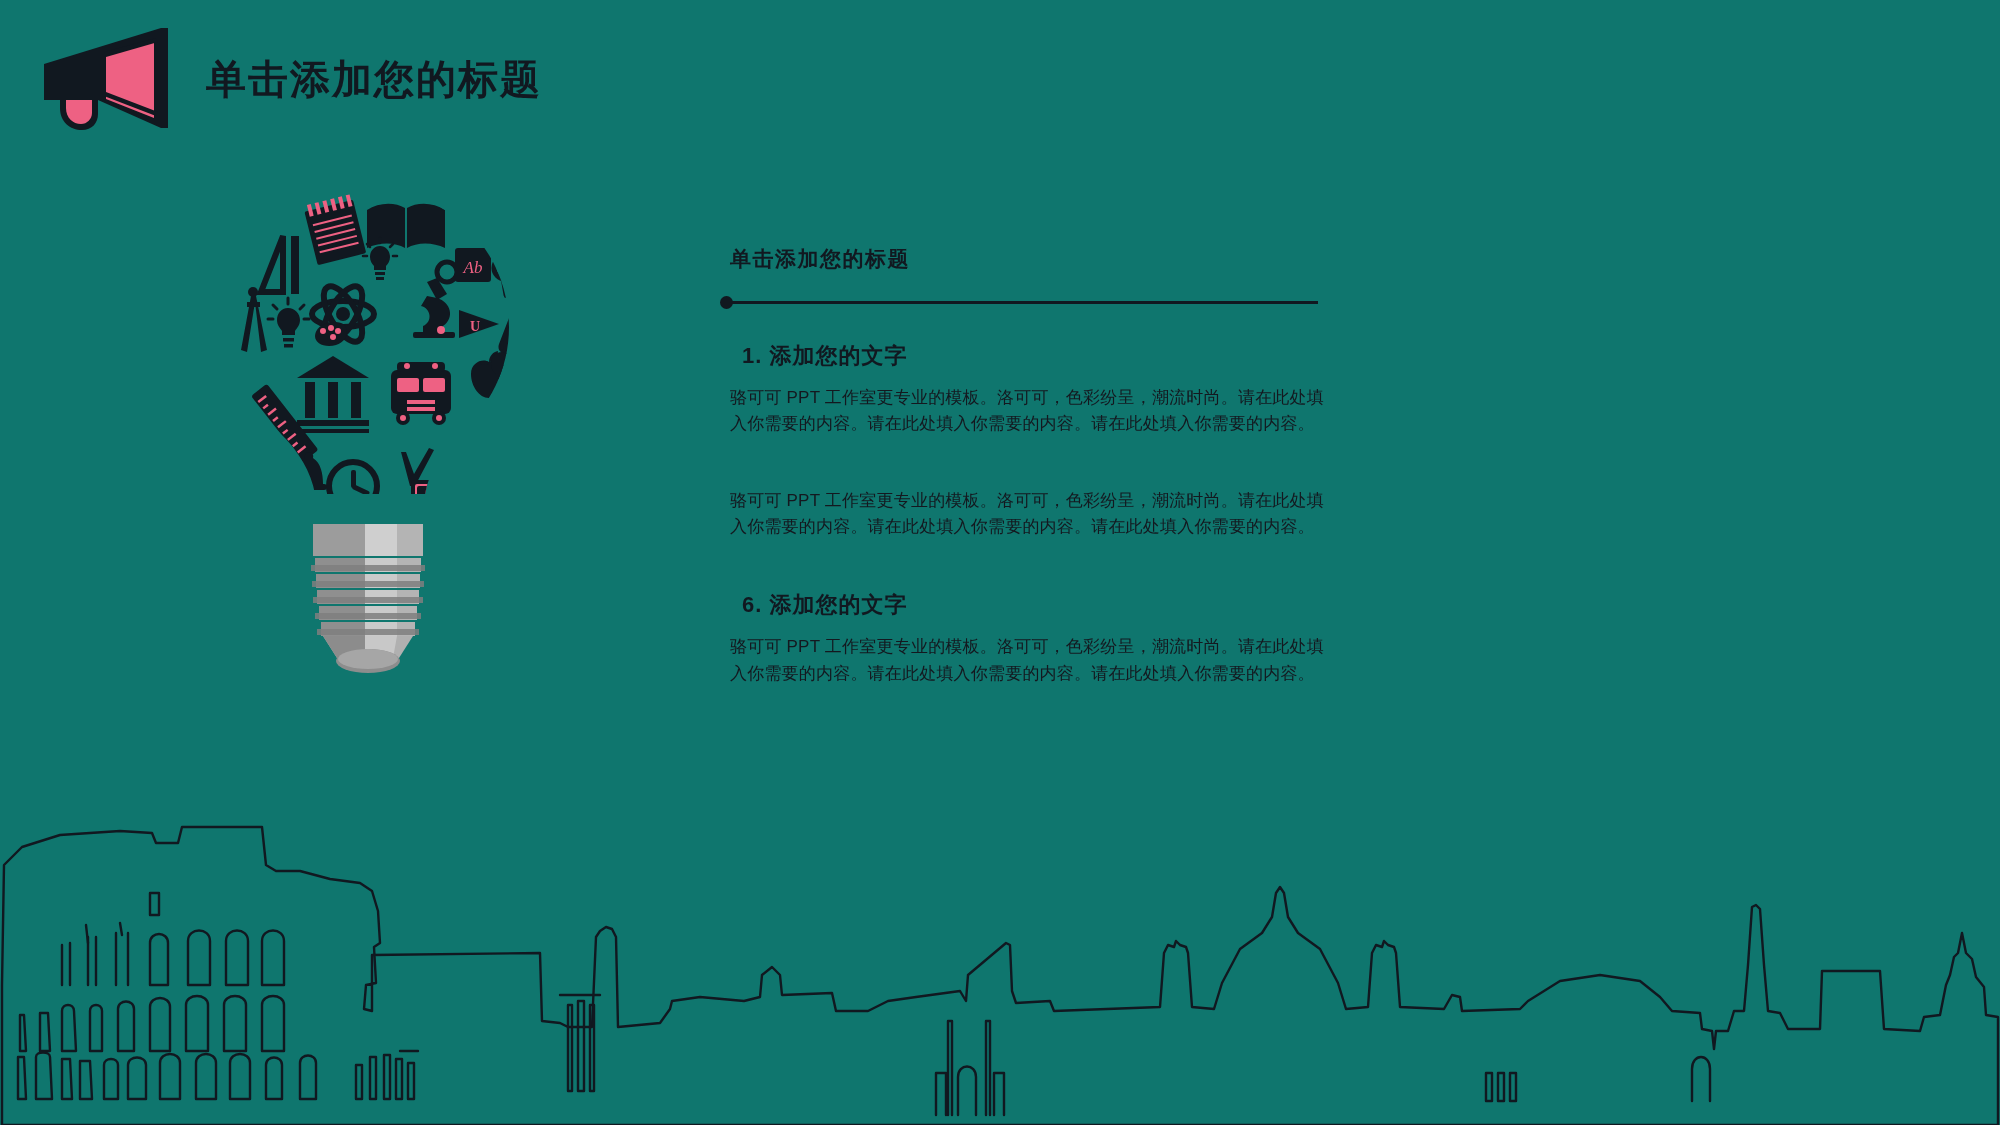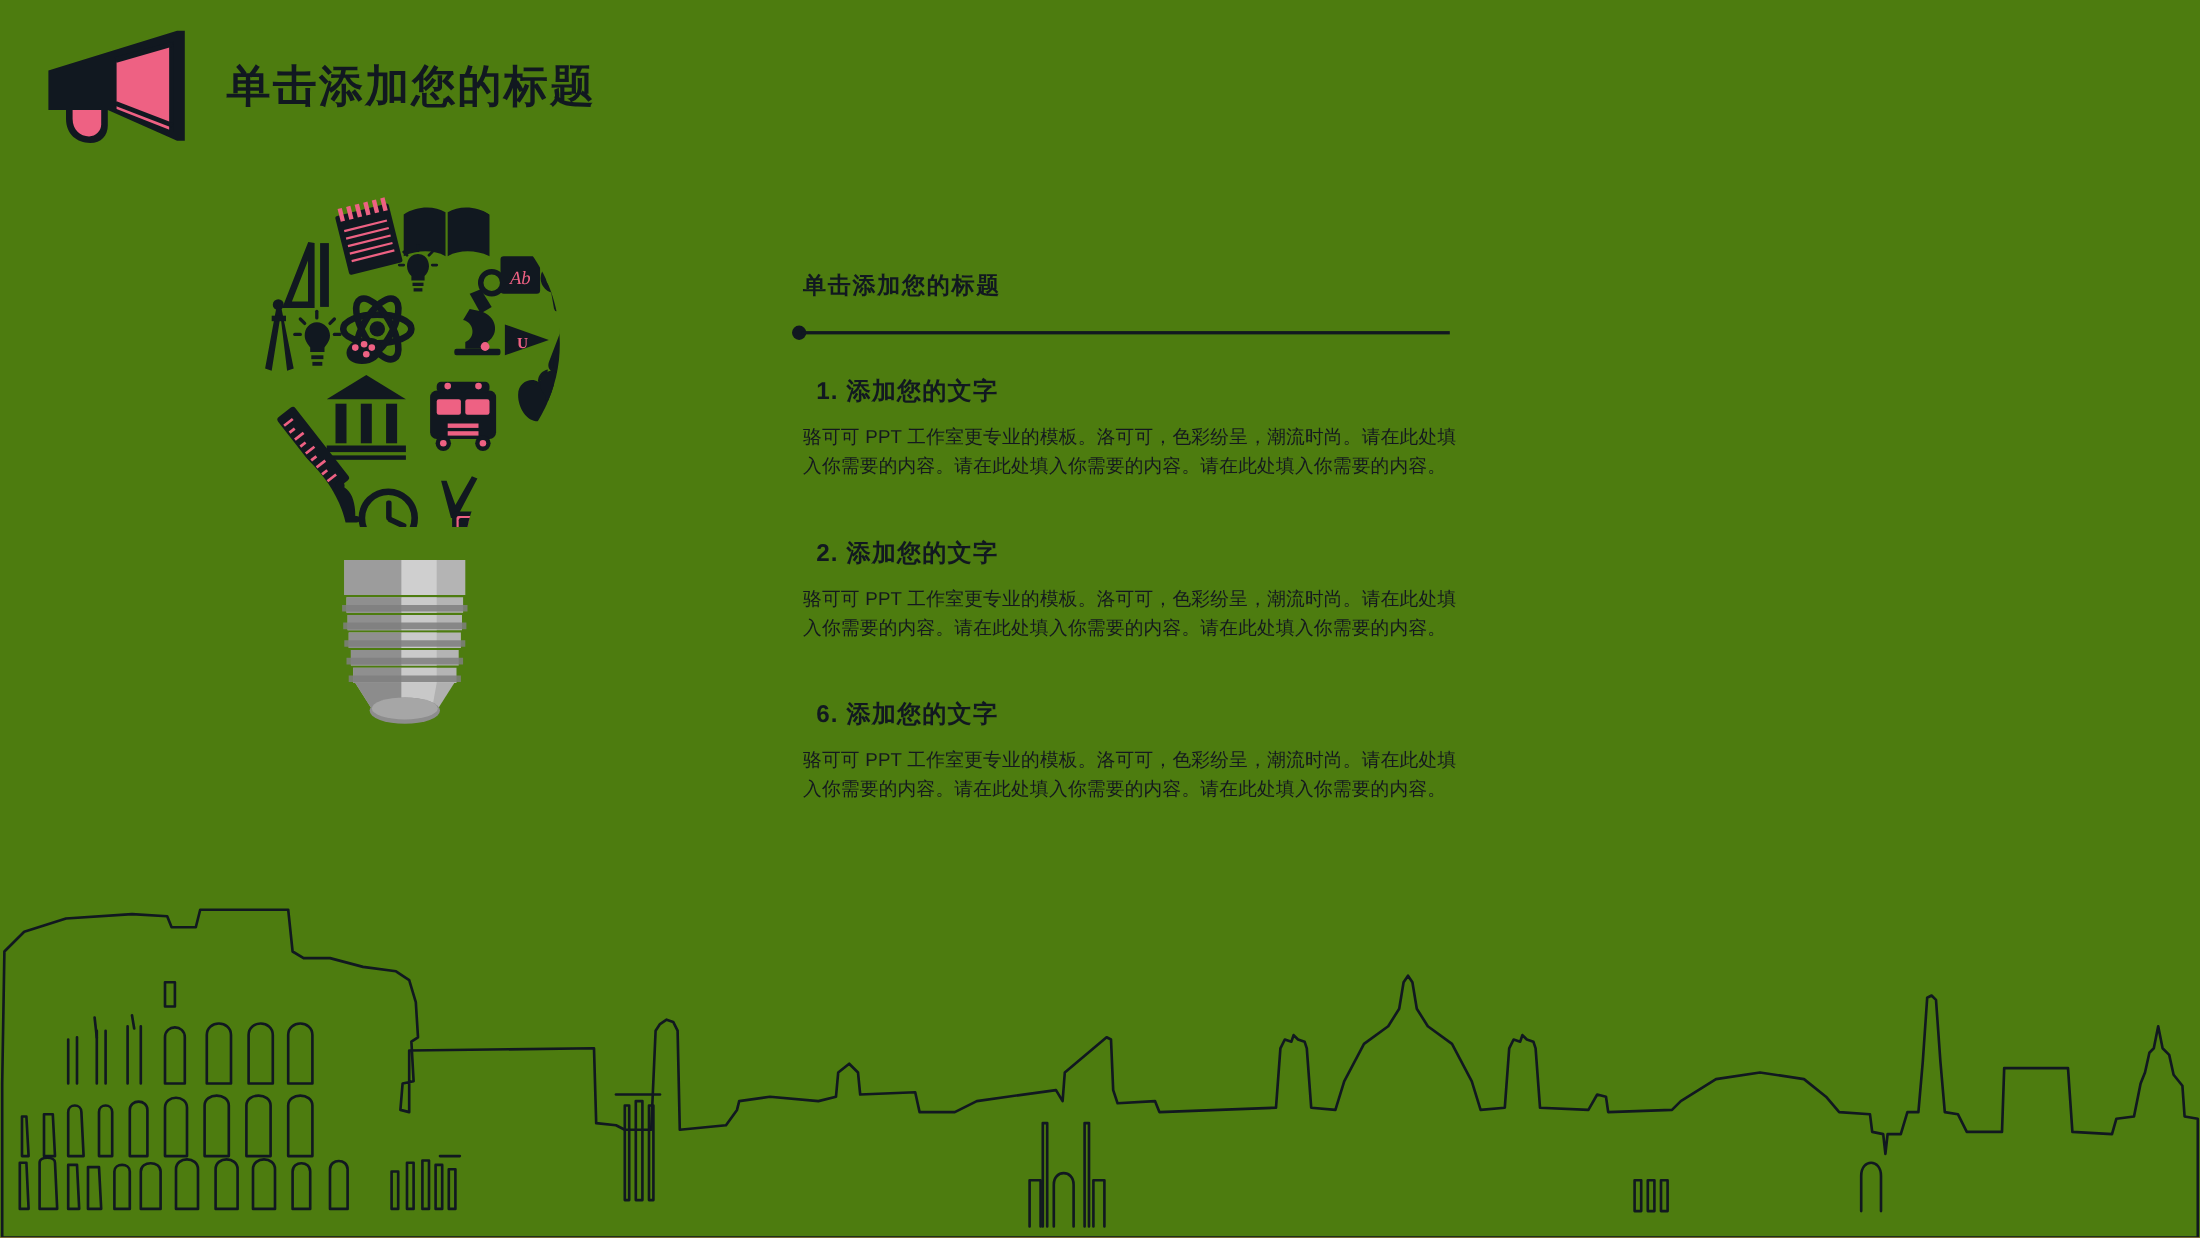--- a/index.html
+++ b/index.html
@@ -6,40 +6,40 @@
   html,body { width:2000px; height:1125px; }
   body {
     font-family:"Liberation Sans","DejaVu Sans",sans-serif;
     background:#ee6183;
     overflow:hidden;
     position:relative;
   }
   .slide {
     position:absolute; inset:0;
     width:2000px; height:1125px;
-    background:#4d7c0f;
+    background:#0f766e;
     overflow:hidden;
   }
 
   
   .header {
     position:absolute; left:36px; top:24px;
     display:flex; align-items:center; gap:30px;
     height:110px;
   }
   .megaphone { width:140px; height:110px; display:block; }
   .header-title {
     font-size:40px; font-weight:bold; color:#111820;
     letter-spacing:2px; line-height:1;
     white-space:nowrap;
   }
 
   
   .bulb-wrap {
-    position:absolute; left:215px; top:169px;
+    position:absolute; left:215px; top:184px;
     width:310px; height:490px;
   }
   .bulb-icons { position:absolute; left:0; top:0; width:310px; height:360px; }
   .bulb-base { position:absolute; left:88px; top:340px; width:130px; height:150px; }
 
   
   .content {
     position:absolute; left:712px; top:245px;
     width:610px;
   }
@@ -391,21 +391,20 @@
       <div class="divider-dot"></div>
       <div class="divider-line"></div>
     </div>
 
     <div class="block">
       <div class="block-heading">1. 添加您的文字</div>
       <div class="block-body">骆可可 PPT 工作室更专业的模板。洛可可，色彩纷呈，潮流时尚。请在此处填入你需要的内容。请在此处填入你需要的内容。请在此处填入你需要的内容。</div>
     </div>
 
     <div class="block">
-      <div class="block-heading">2. 添加您的文字</div>
       <div class="block-body">骆可可 PPT 工作室更专业的模板。洛可可，色彩纷呈，潮流时尚。请在此处填入你需要的内容。请在此处填入你需要的内容。请在此处填入你需要的内容。</div>
     </div>
 
     <div class="block">
       <div class="block-heading">6. 添加您的文字</div>
       <div class="block-body">骆可可 PPT 工作室更专业的模板。洛可可，色彩纷呈，潮流时尚。请在此处填入你需要的内容。请在此处填入你需要的内容。请在此处填入你需要的内容。</div>
     </div>
 
   </div>
 

